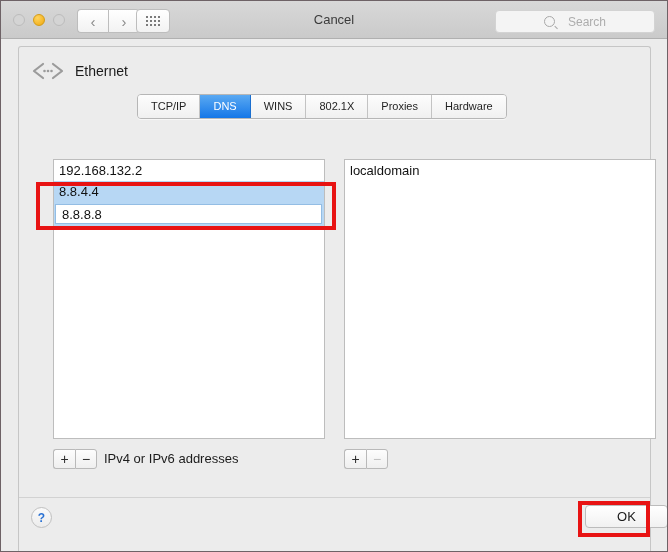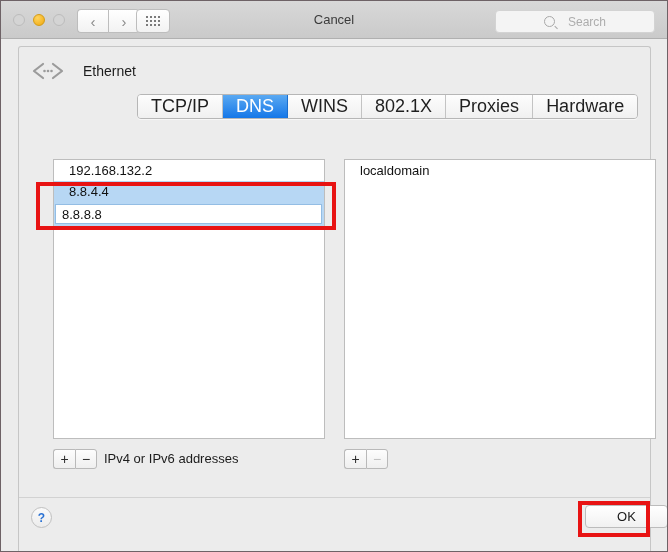--- a/index.html
+++ b/index.html
@@ -140,41 +140,41 @@
     border: 1px solid #c6c6c6;
     border-bottom: none;
     border-radius: 3px 3px 0 0;
   }
 
   .iface {
     position: absolute;
     left: 12px; top: 14px;
     display: flex;
     align-items: center;
-    gap: 18px;
+    gap: 10px;
   }
   .iface-icon { width: 34px; height: 20px; display: block; }
   .iface-label { font-size: 14px; color: #1c1c1c; }
 
   
   .tabs {
     position: absolute;
     left: 118px; top: 47px;
     display: flex;
     height: 23px;
     border: 1px solid #b6b6b6;
     border-radius: 4px;
     overflow: hidden;
     box-shadow: 0 1px 0 rgba(255,255,255,0.6);
   }
   .tab {
     padding: 0 13px;
     height: 23px;
     line-height: 23px;
-    font-size: 18px;
+    font-size: 11px;
     color: #1f1f1f;
     background: linear-gradient(to bottom, #fdfdfd 0%, #f0f0f0 100%);
     border-right: 1px solid #c3c3c3;
     white-space: nowrap;
   }
   .tab:last-child { border-right: none; }
   .tab.active {
     background: linear-gradient(to bottom, #5aa9f2 0%, #1577e8 100%);
     color: #ffffff;
     border-right-color: #1b6fcf;
@@ -196,21 +196,21 @@
     background: #ffffff;
     border: 1px solid #bdbdbd;
     overflow: hidden;
   }
   .listbox.dns    { left: 34px;  top: 112px; width: 272px; height: 280px; }
   .listbox.search { left: 325px; top: 112px; width: 312px; height: 280px; }
 
   .row {
     height: 21px;
     line-height: 21px;
-    padding-left: 15px;
+    padding-left: 5px;
     font-size: 13px;
     color: #111111;
     box-sizing: border-box;
     background: #ffffff;
   }
   .row.selected { background: #b7d7f4; }
 
   
   .editcell {
     margin: 1px 2px 1px 1px;

